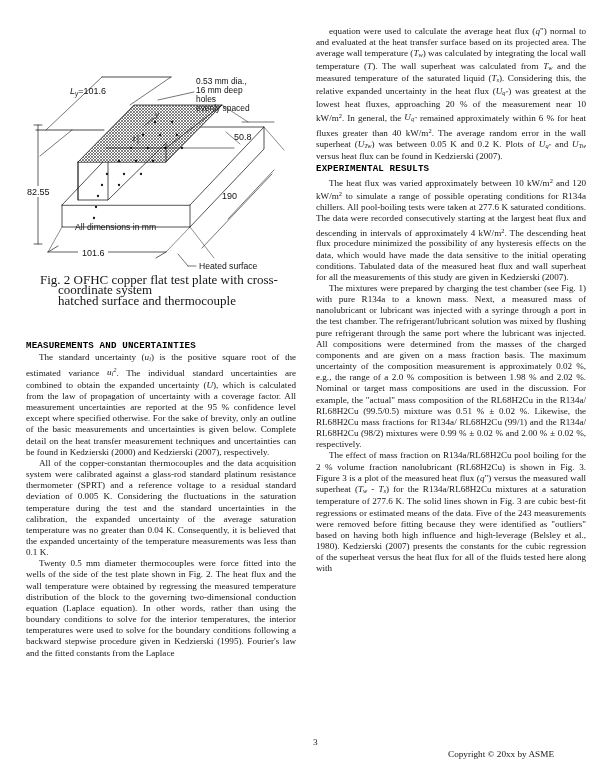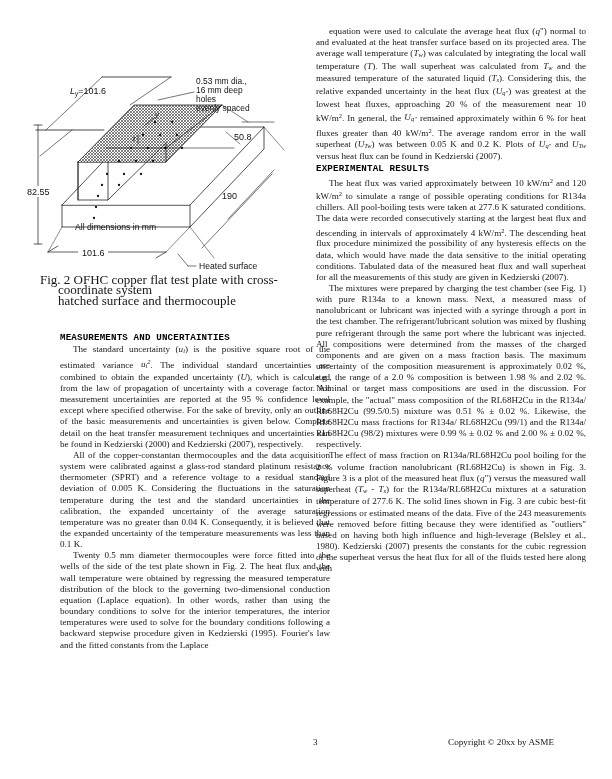--- a/index.html
+++ b/index.html
@@ -92,21 +92,21 @@
     position: absolute;
     left: 313px;
     top: 0;
     font-family: "Liberation Serif", serif;
     font-size: 9.2px;
     color: #161616;
   }
   #copyright {
     position: absolute;
     left: 448px;
-    top: 0;
+    top: 12px;
     font-family: "Liberation Serif", serif;
     font-size: 9.2px;
     color: #161616;
     white-space: nowrap;
   }
 </style>
 </head>
 <body>
 
 <div class="page">
@@ -227,21 +227,21 @@
       <text x="1" y="173" font-size="9" font-family="Liberation Sans, sans-serif" fill="#111">82.55</text>
     </svg>
 
     <div class="fig-caption">
       <span>Fig. 2  OFHC copper flat test plate with cross-</span>
       <span class="cont">coordinate system</span>
       <span class="cont">hatched surface and thermocouple</span>
     </div>
   </div>
 
-  <div class="col col-left" style="top:332px;margin-left:34px;">
+  <div class="col col-left" style="top:340px;">
     <h2 class="section">MEASUREMENTS AND UNCERTAINTIES</h2>
 
     <p class="body"><span>The standard uncertainty (</span><i><span>u</span><sub>i</sub></i><span>) is the positive square root of the estimated variance  </span><i><span>u</span><sub>i</sub><sup>2</sup></i><span>.   The individual standard uncertainties are combined to obtain the expanded uncertainty (</span><i>U</i><span>), which is calculated from the law of propagation of uncertainty with a coverage factor.   All measurement uncertainties are reported at the 95 % confidence level except where specified otherwise.   For the sake of brevity, only an outline of the basic measurements and uncertainties is given below.   Complete detail on the heat transfer measurement techniques and uncertainties can be found in Kedzierski (2000) and Kedzierski (2007), respectively.</span></p>
 
     <p class="body">All of the copper-constantan thermocouples and the data acquisition system were calibrated against a glass-rod standard platinum resistance thermometer (SPRT) and a reference voltage to a residual standard deviation of 0.005 K.   Considering the fluctuations in the saturation temperature during the test and the standard uncertainties in the calibration, the expanded uncertainty of the average saturation temperature was no greater than 0.04 K. Consequently, it is believed that the expanded uncertainty of the temperature measurements was less than 0.1 K.</p>
 
     <p class="body">Twenty 0.5 mm diameter thermocouples were force fitted into the wells of the side of the test plate shown in Fig. 2.   The heat flux and the wall temperature were obtained by regressing the measured temperature distribution of the block to the governing two-dimensional conduction equation (Laplace equation).   In other words, rather than using the boundary conditions to solve for the interior temperatures, the interior temperatures were used to solve for the boundary conditions following a backward stepwise procedure given in Kedzierski (1995).  Fourier's law and the fitted constants from the Laplace</p>
   </div>
 
   <div class="col col-right">

